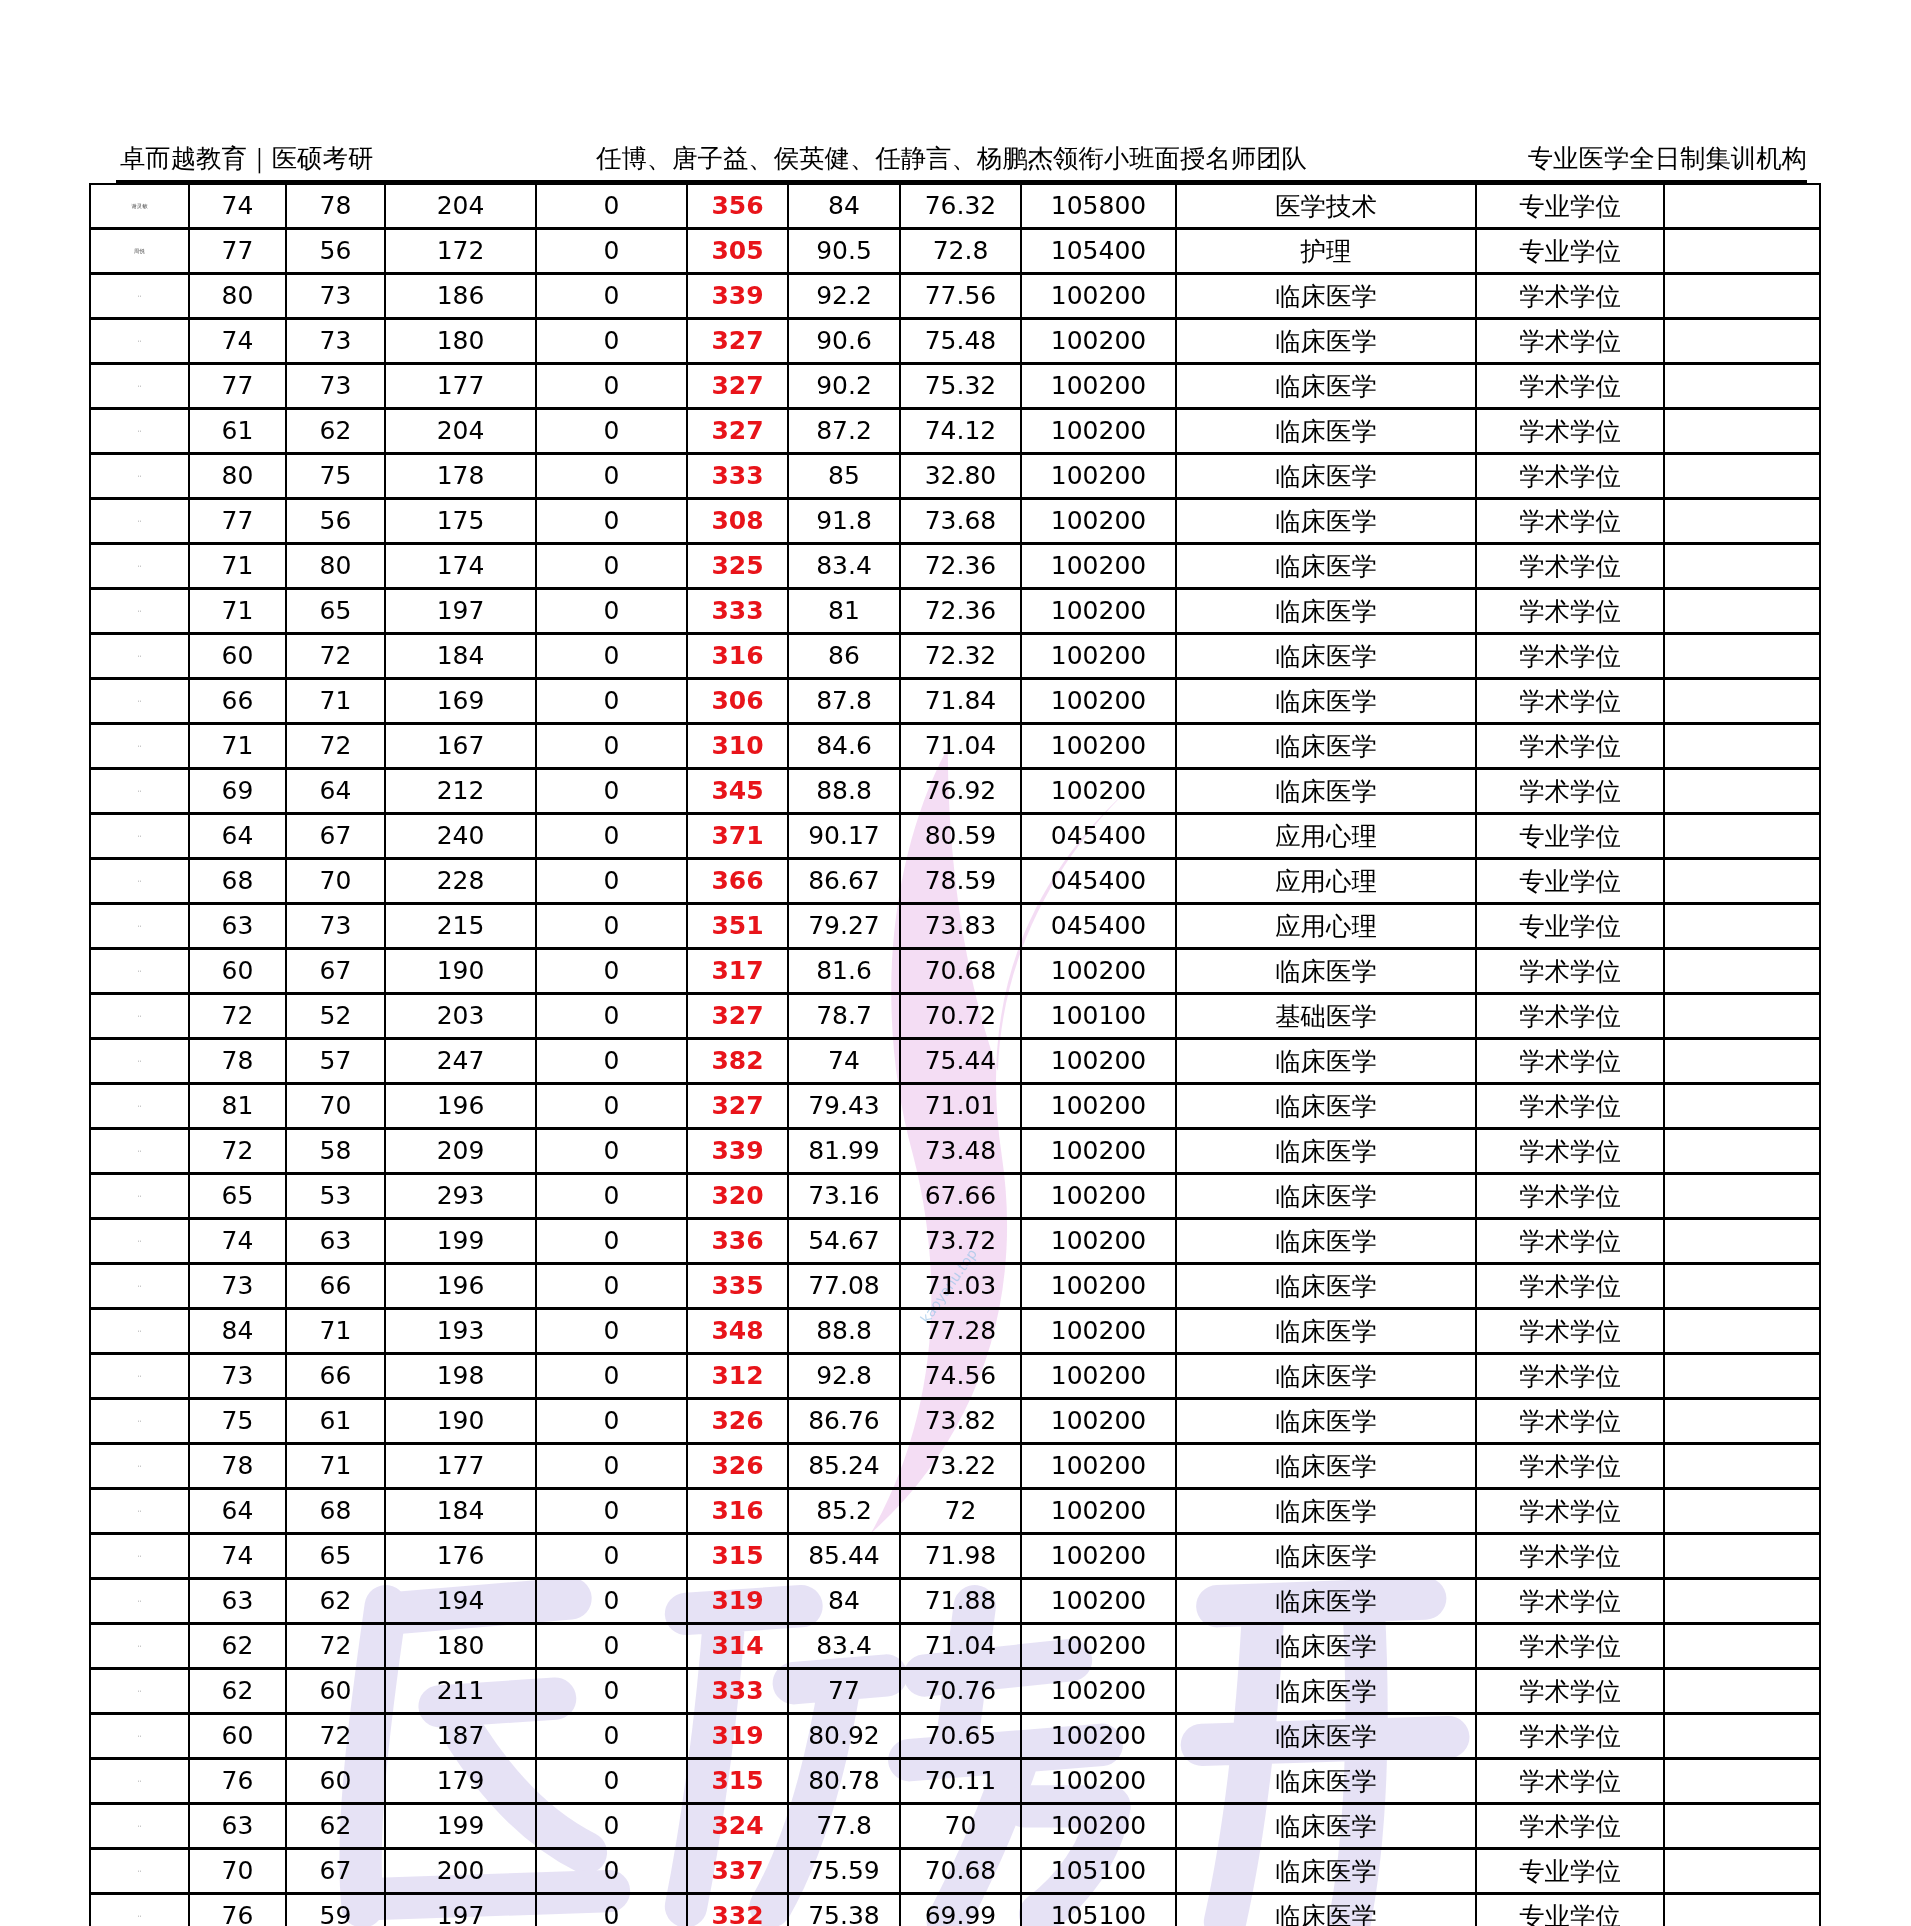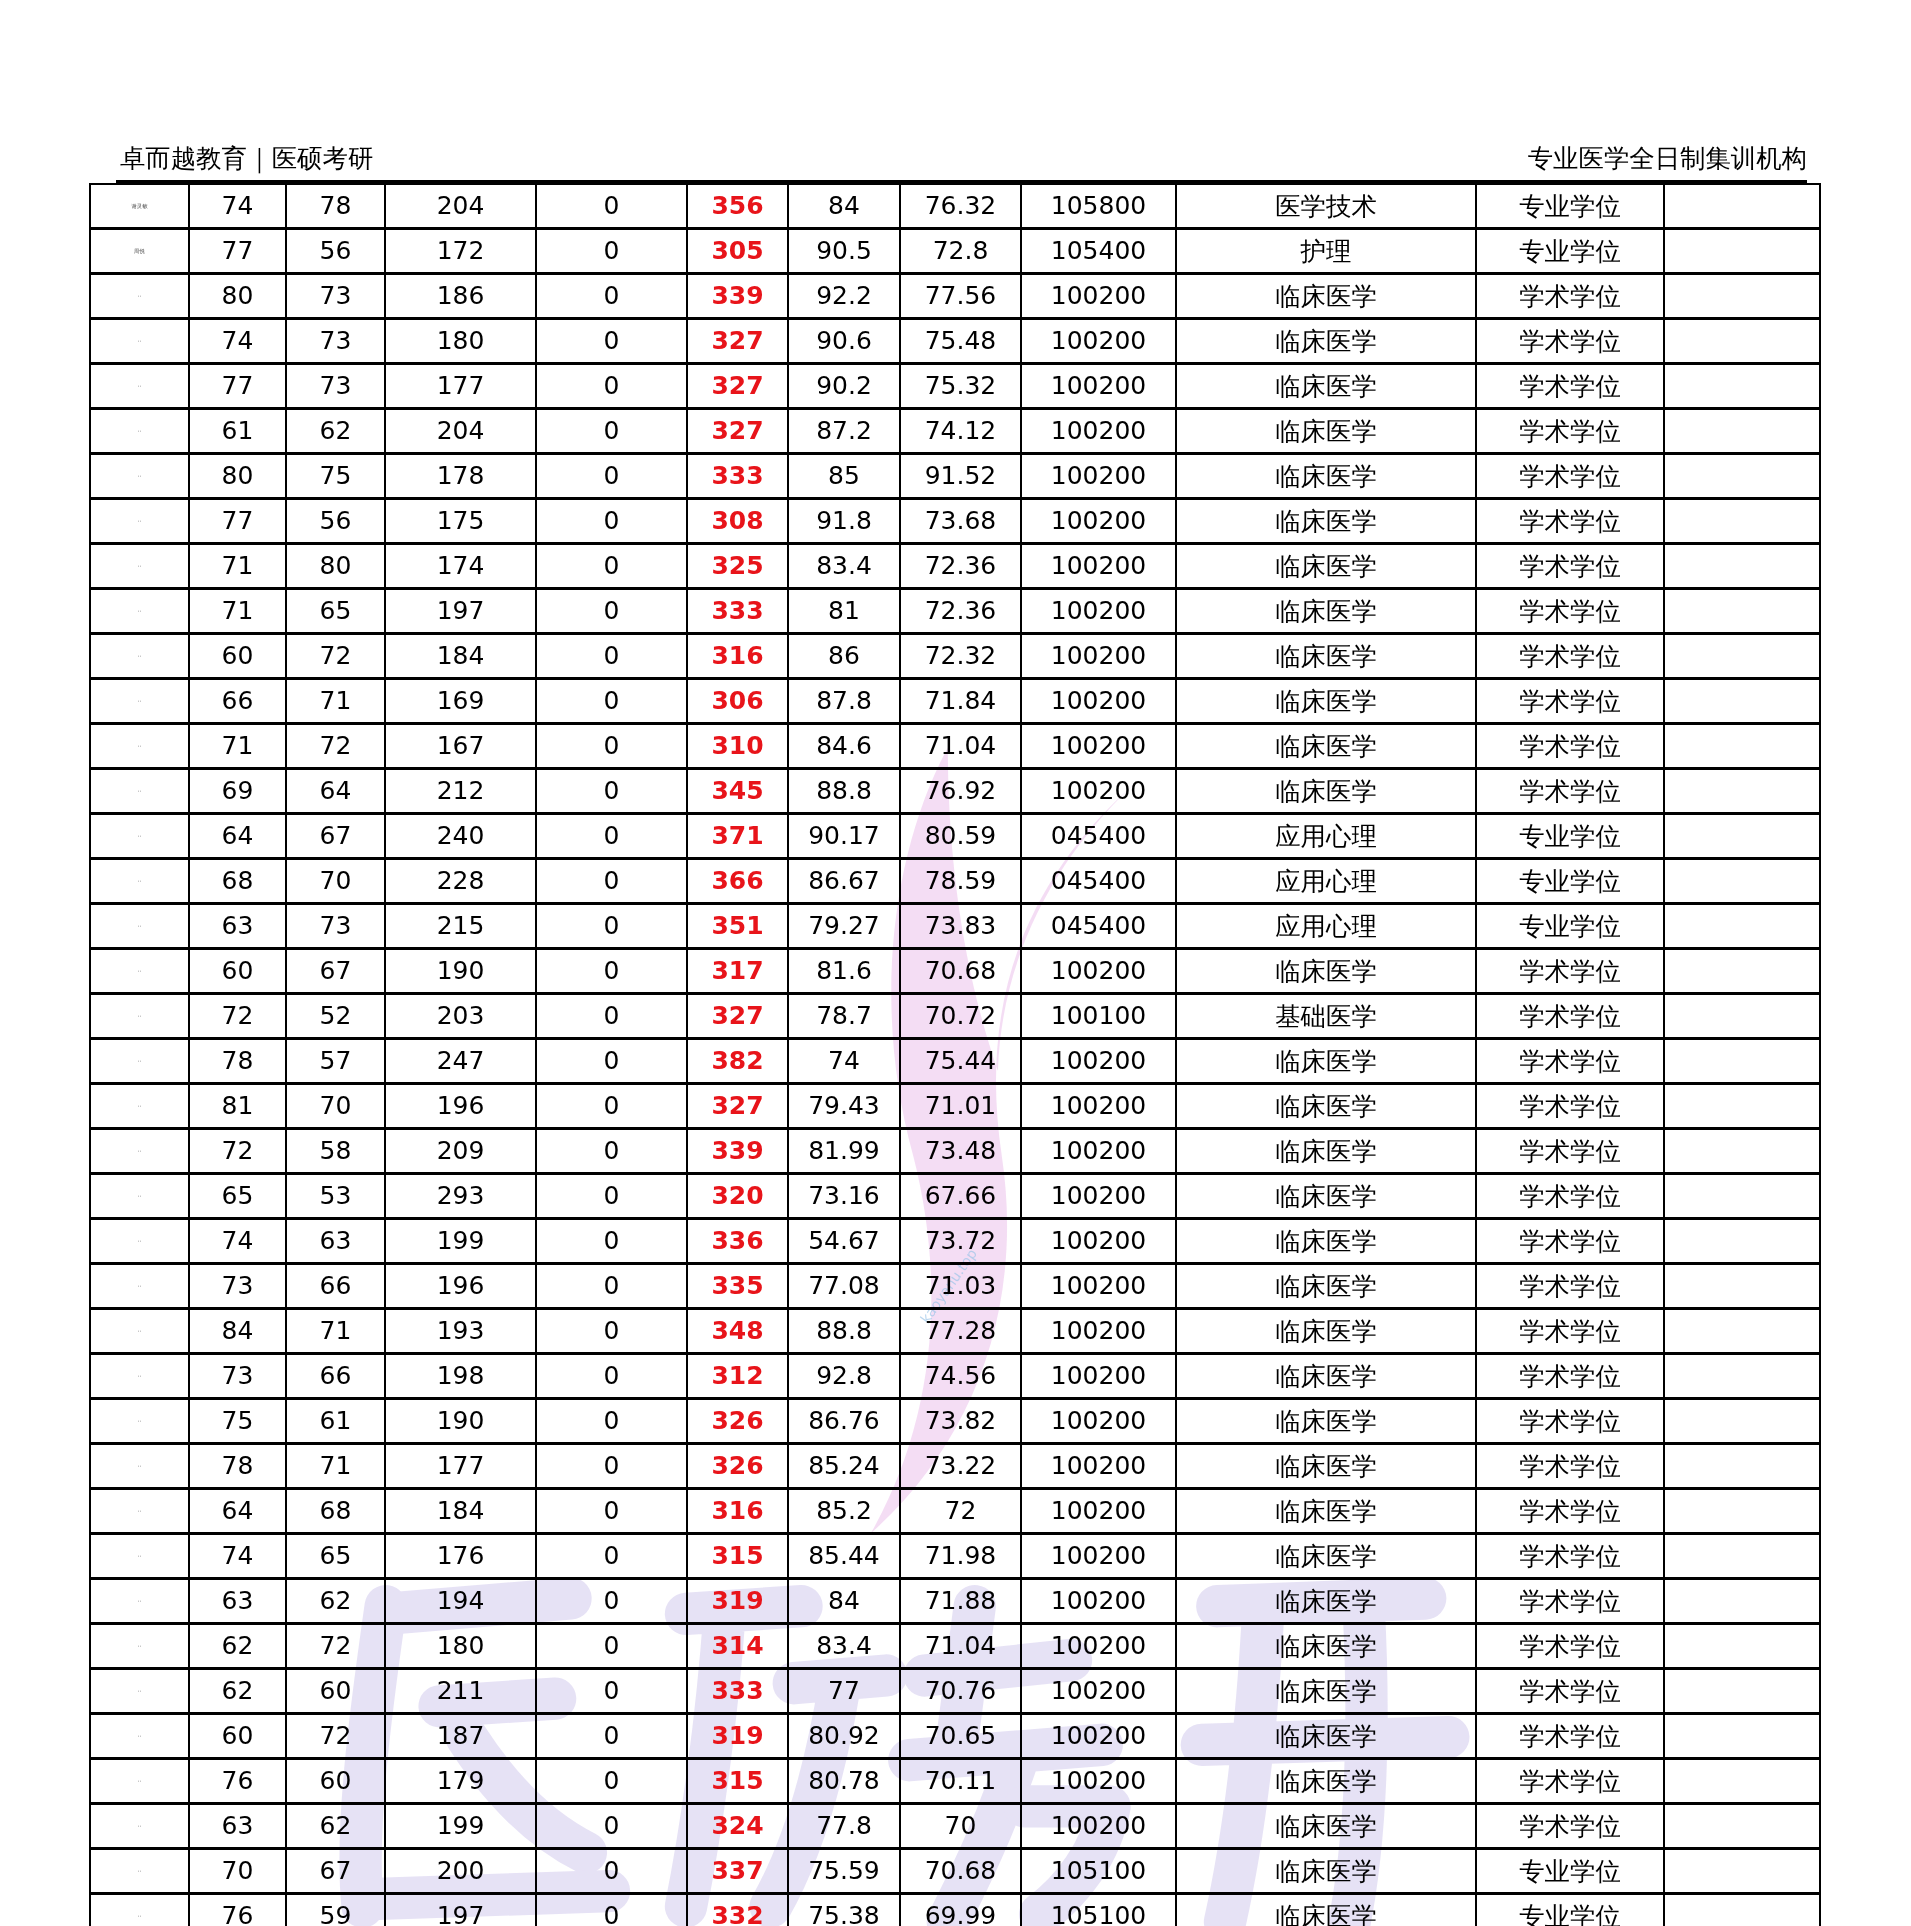--- a/index.html
+++ b/index.html
@@ -26,20 +26,21 @@
   .wm-brush { position: absolute; left: 339px; top: 1560px; width: 1156px; height: 385px;
               pointer-events: none; opacity: 0.45; }
   .wm-small { position: absolute; left: 917px; top: 1317px; font-size: 14px; color: #9ec6e8;
               transform: rotate(-55deg); transform-origin: left top; opacity: 0.7; white-space: nowrap; }
 </style>
 </head>
 <body>
 
 <div class="page-header">
   <div class="hdr hdr-left">卓而越教育｜医硕考研</div>
+  <div class="hdr hdr-center">任博、唐子益、侯英健、任静言、杨鹏杰领衔小班面授名师团队</div>
   <div class="hdr hdr-right">专业医学全日制集训机构</div>
 </div>
 <div class="hdr-rule"></div>
 
 <svg class="wm-ribbon" viewBox="0 0 1100 2100">
   <path d="M560 40 C 420 300, 360 700, 470 1100 C 560 1450, 520 1800, 360 2080
            C 620 1850, 760 1500, 700 1100 C 640 700, 760 380, 1060 120
            C 860 300, 700 560, 690 880 C 600 620, 560 330, 560 40 Z" fill="#ecc2ec"></path>
 </svg>
 
@@ -161,21 +162,21 @@
           <td></td>
         </tr>
         <tr>
           <td class="name">··</td>
           <td>80</td>
           <td>75</td>
           <td>178</td>
           <td>0</td>
           <td class="total">333</td>
           <td>85</td>
-          <td>91.52</td>
+          <td>32.80</td>
           <td>100200</td>
           <td class="cjk">临床医学</td>
           <td class="cjk">学术学位</td>
           <td></td>
         </tr>
         <tr>
           <td class="name">··</td>
           <td>77</td>
           <td>56</td>
           <td>175</td>

